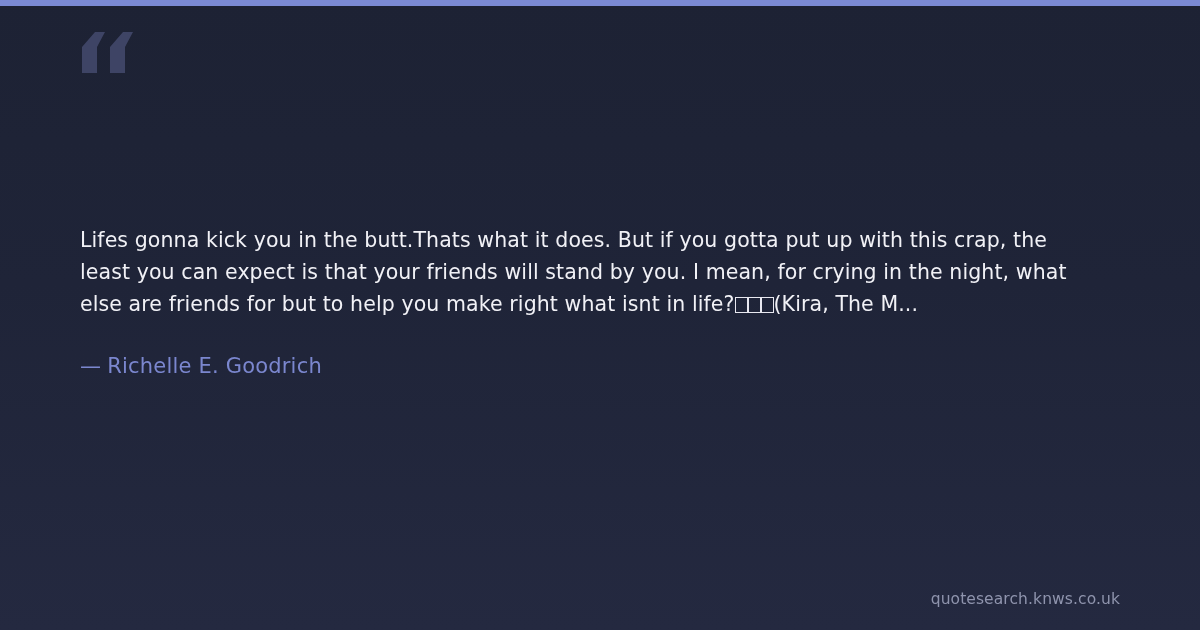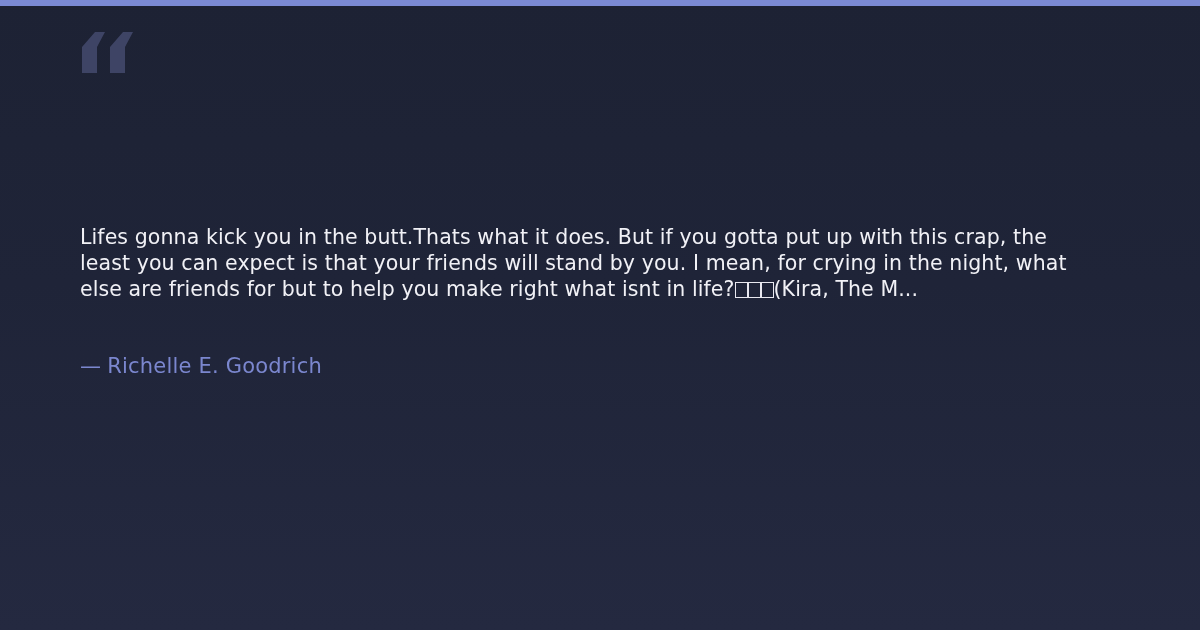--- a/index.html
+++ b/index.html
@@ -52,21 +52,21 @@
     position: absolute;
     left: 80px;
     top: 224px;
     width: 1020px;
   }
 
   .quote-text {
     margin: 0;
     color: #f1f1f6;
     font-size: 20.5px;
-    line-height: 26px;
+    line-height: 32px;
     font-weight: 400;
     letter-spacing: 0.1px;
     word-wrap: break-word;
   }
 
   .tofu {
     display: inline;
     white-space: nowrap;
   }
   .tofu i {
@@ -118,14 +118,15 @@
       <path d="M30 43 L30 17 L43 2 L53 2 L45 17 L45 43 Z" fill="#3e4465"></path>
     </svg>
   </div>
 
   <div class="content">
     <p class="quote-text"><span>Lifes gonna kick you in the butt.Thats what it does. But if you gotta put up with this crap, the least you can expect is that your friends will stand by you. I mean, for crying in the night, what else are friends for but to help you make right what isnt in life?</span><span class="tofu"><i></i><i></i><i></i></span><span>(Kira, The M...</span></p>
   </div>
 
   <p class="author"><span class="dash">—</span><span>Richelle E. Goodrich</span></p>
 
+  <div class="footer-url">quotesearch.knws.co.uk</div>
 
 </div>
 
 </body></html>

